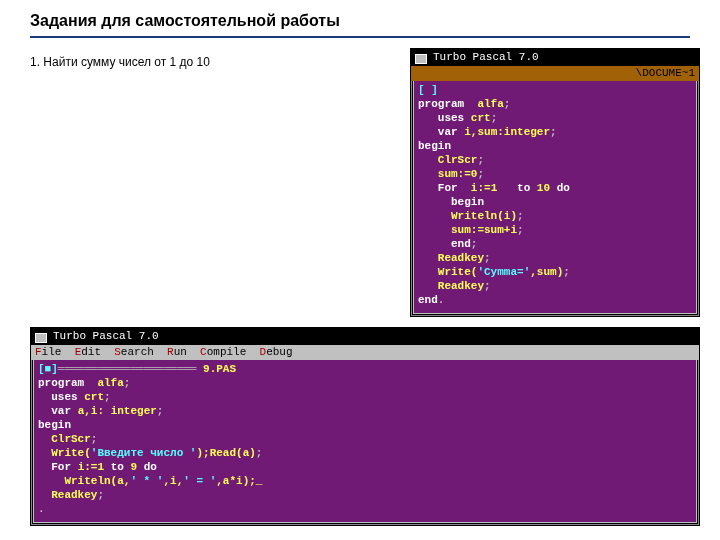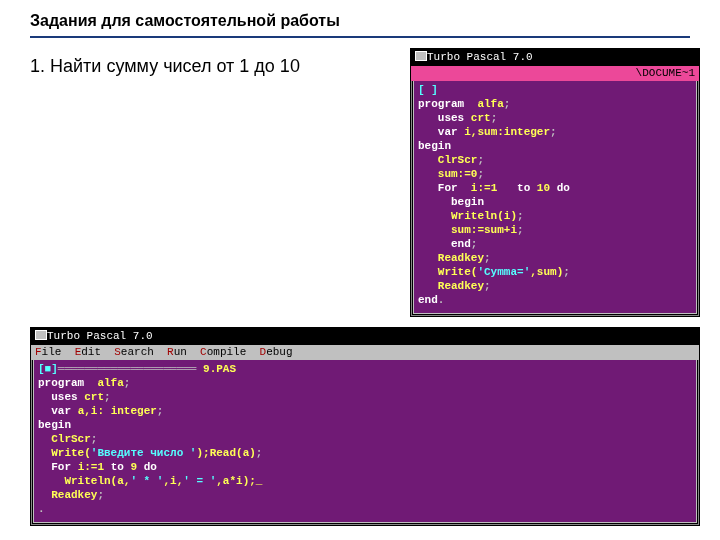--- a/index.html
+++ b/index.html
@@ -26,59 +26,60 @@
     flex-direction: column;
     gap: 0;
   }
   .task-block {
     display: flex;
     align-items: flex-start;
     padding: 0 20px 0 30px;
   }
   .task-text {
     flex: 0 0 380px;
-    font-size: 18px;
+    font-size: 12px;
     line-height: 1.35;
     white-space: pre-line;
     padding-right: 20px;
     padding-top: 6px;
   }
   .ide-window {
     flex: 1;
     background: #000;
     border: 1px solid #000;
     font-family: 'Courier New', monospace;
     font-size: 11px;
     line-height: 13px;
     box-shadow: 0 0 0 1px #888 inset;
   }
   .titlebar {
     background: #000;
     color: #fff;
     padding: 2px 4px;
     display: flex;
-    align-items: flex-start;
+    align-items: flex-end;
+    gap: 6px;
   }
   .tb-icon {
     width: 12px;
     height: 10px;
     background: #c0c0c0;
     display: inline-block;
     border: 1px solid #fff;
   }
   .menubar {
     background: #c0c0c0;
     color: #000;
     padding: 1px 4px;
     white-space: nowrap;
     overflow: hidden;
   }
   .menubar .m { color: #a00000; }
   .pathbar {
-    background: #ec4899;
+    background: #a16207;
     color: #000;
     padding: 1px 4px;
     text-align: right;
     white-space: nowrap;
     overflow: hidden;
   }
   .editor {
     background: #701a75;
     color: #c0c0c0;
     padding: 2px 4px 6px 4px;

